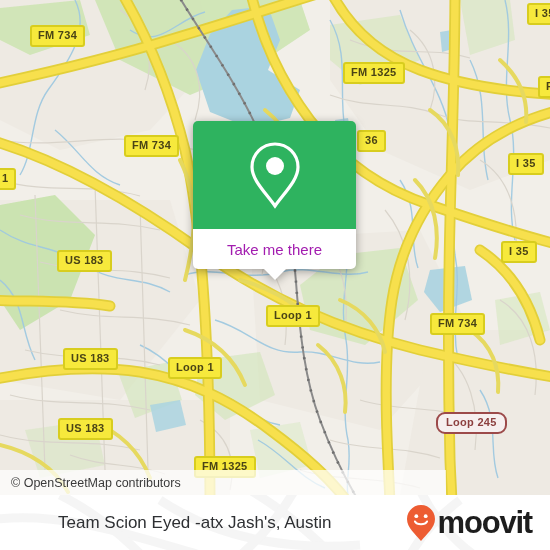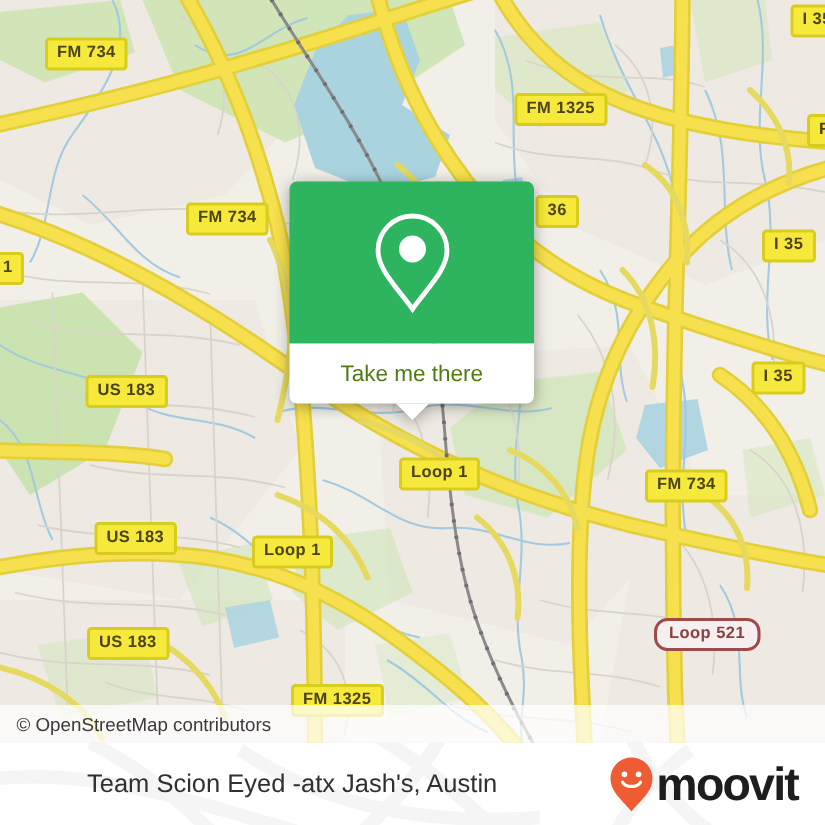--- a/index.html
+++ b/index.html
@@ -51,34 +51,34 @@
     height:108px;
     display:flex;align-items:center;justify-content:center;
   }
   #card-white{
     background:#ffffff;
     border-radius:0 0 5px 5px;
     height:40px;
     display:flex;align-items:center;justify-content:center;
   }
   #card-white span{
-    color:#4d7c0f;font-size:15px;font-weight:normal;
+    color:#a21caf;font-size:15px;font-weight:normal;
     font-family:"Liberation Sans", sans-serif;
   }
   #card-tip{
     position:absolute;left:50%;top:148px;margin-left:-11px;
     width:0;height:0;
     border-left:11px solid transparent;
     border-right:11px solid transparent;
     border-top:11px solid #ffffff;
   }
 
   
   #attrib{
-    position:absolute;left:0;top:470px;height:25px;width:550px;
+    position:absolute;left:0;top:470px;height:25px;width:446px;
     background:rgba(255,255,255,.72);
     display:flex;align-items:center;
     box-sizing:border-box;padding-left:11px;
   }
   #attrib span{color:#3a3a3a;font-size:12.5px;font-family:"Liberation Sans", sans-serif;}
 
   
   #footer{
     position:absolute;left:0;top:495px;width:550px;height:55px;
     background:#ffffff;overflow:hidden;
@@ -251,21 +251,21 @@
     <div class="shield" style="left:124px;top:135px;">FM 734</div>
     <div class="shield" style="left:357px;top:130px;">36</div>
     <div class="shield" style="left:508px;top:153px;">I 35</div>
     <div class="shield" style="left:-6px;top:168px;">1</div>
     <div class="shield" style="left:501px;top:241px;">I 35</div>
     <div class="shield" style="left:57px;top:250px;">US 183</div>
     <div class="shield" style="left:266px;top:305px;">Loop 1</div>
     <div class="shield" style="left:430px;top:313px;">FM 734</div>
     <div class="shield" style="left:63px;top:348px;">US 183</div>
     <div class="shield" style="left:168px;top:357px;">Loop 1</div>
-    <div class="shield loop275" style="left:436px;top:412px;">Loop 521</div>
+    <div class="shield loop275" style="left:436px;top:412px;">Loop 245</div>
     <div class="shield" style="left:58px;top:418px;">US 183</div>
     <div class="shield" style="left:194px;top:456px;">FM 1325</div>
 
     <div id="card">
       <div id="card-green">
         <svg width="56" height="72" viewBox="0 0 56 72">
           <path d="M28 5 C15.3 5 5 15.3 5 28 C5 41 18 53 28 67 C38 53 51 41 51 28 C51 15.3 40.7 5 28 5 Z" fill="none" stroke="#ffffff" stroke-width="3.2"></path>
           <circle cx="28" cy="27" r="9" fill="#ffffff"></circle>
         </svg>
       </div>

